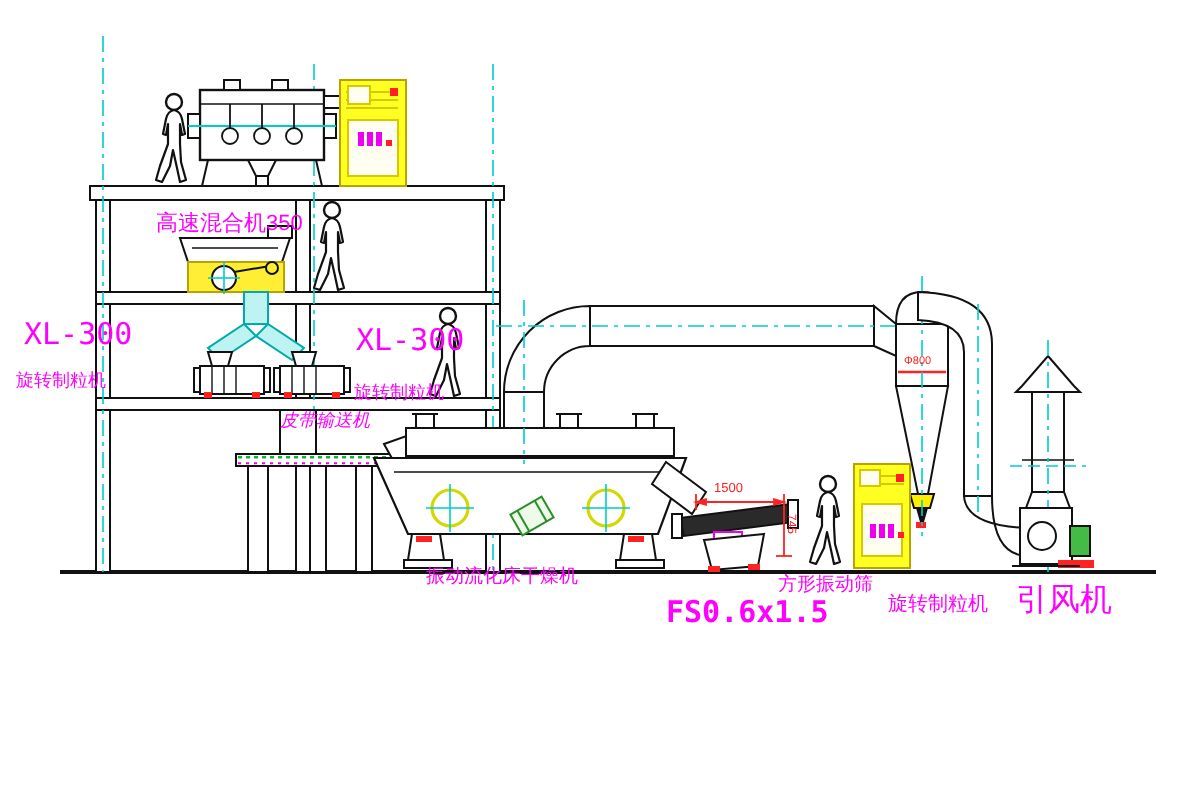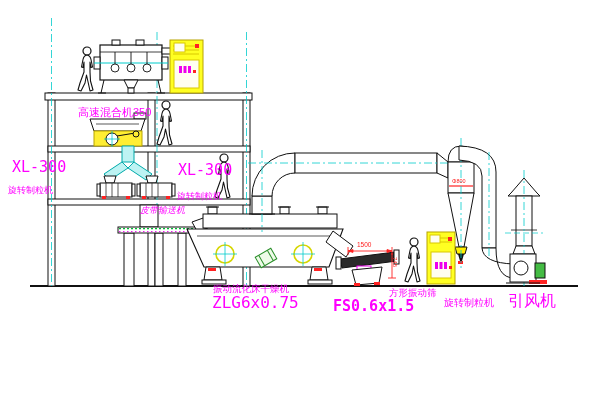--- a/index.html
+++ b/index.html
@@ -273,21 +273,20 @@
 
 <div class="lbl mono" style="left:12px;top:160px;font-size:15px;">XL-300</div>
 <div class="lbl" style="left:8px;top:186px;font-size:9px;">旋转制粒机</div>
 
 <div class="lbl mono" style="left:178px;top:163px;font-size:15px;">XL-300</div>
 <div class="lbl" style="left:177px;top:192px;font-size:9px;">旋转制粒机</div>
 
 <div class="lbl" style="left:140px;top:206px;font-size:9px;font-style:italic;">皮带输送机</div>
 
 <div class="lbl" style="left:213px;top:284px;font-size:9.5px;">振动流化床干燥机</div>
-<div class="lbl mono" style="left:212px;top:295px;font-size:16px;">ZLG6x0.75</div>
 
 <div class="lbl" style="left:341px;top:288px;font-size:9.5px;margin-left:48px;">方形振动筛</div>
 <div class="lbl mono" style="left:333px;top:299px;font-size:15px;font-weight:bold;">FS0.6x1.5</div>
 
 <div class="lbl" style="left:444px;top:298px;font-size:10px;">旋转制粒机</div>
 <div class="lbl" style="left:508px;top:293px;font-size:16px;">引风机</div>
 
 <div class="lbl dim" style="left:357px;top:242px;">1500</div>
 <div class="lbl dim vdim" style="left:392px;top:257px;font-size:6px;">745</div>
 <div class="lbl dim" style="left:452px;top:179px;font-size:5.5px;">Φ800</div>

